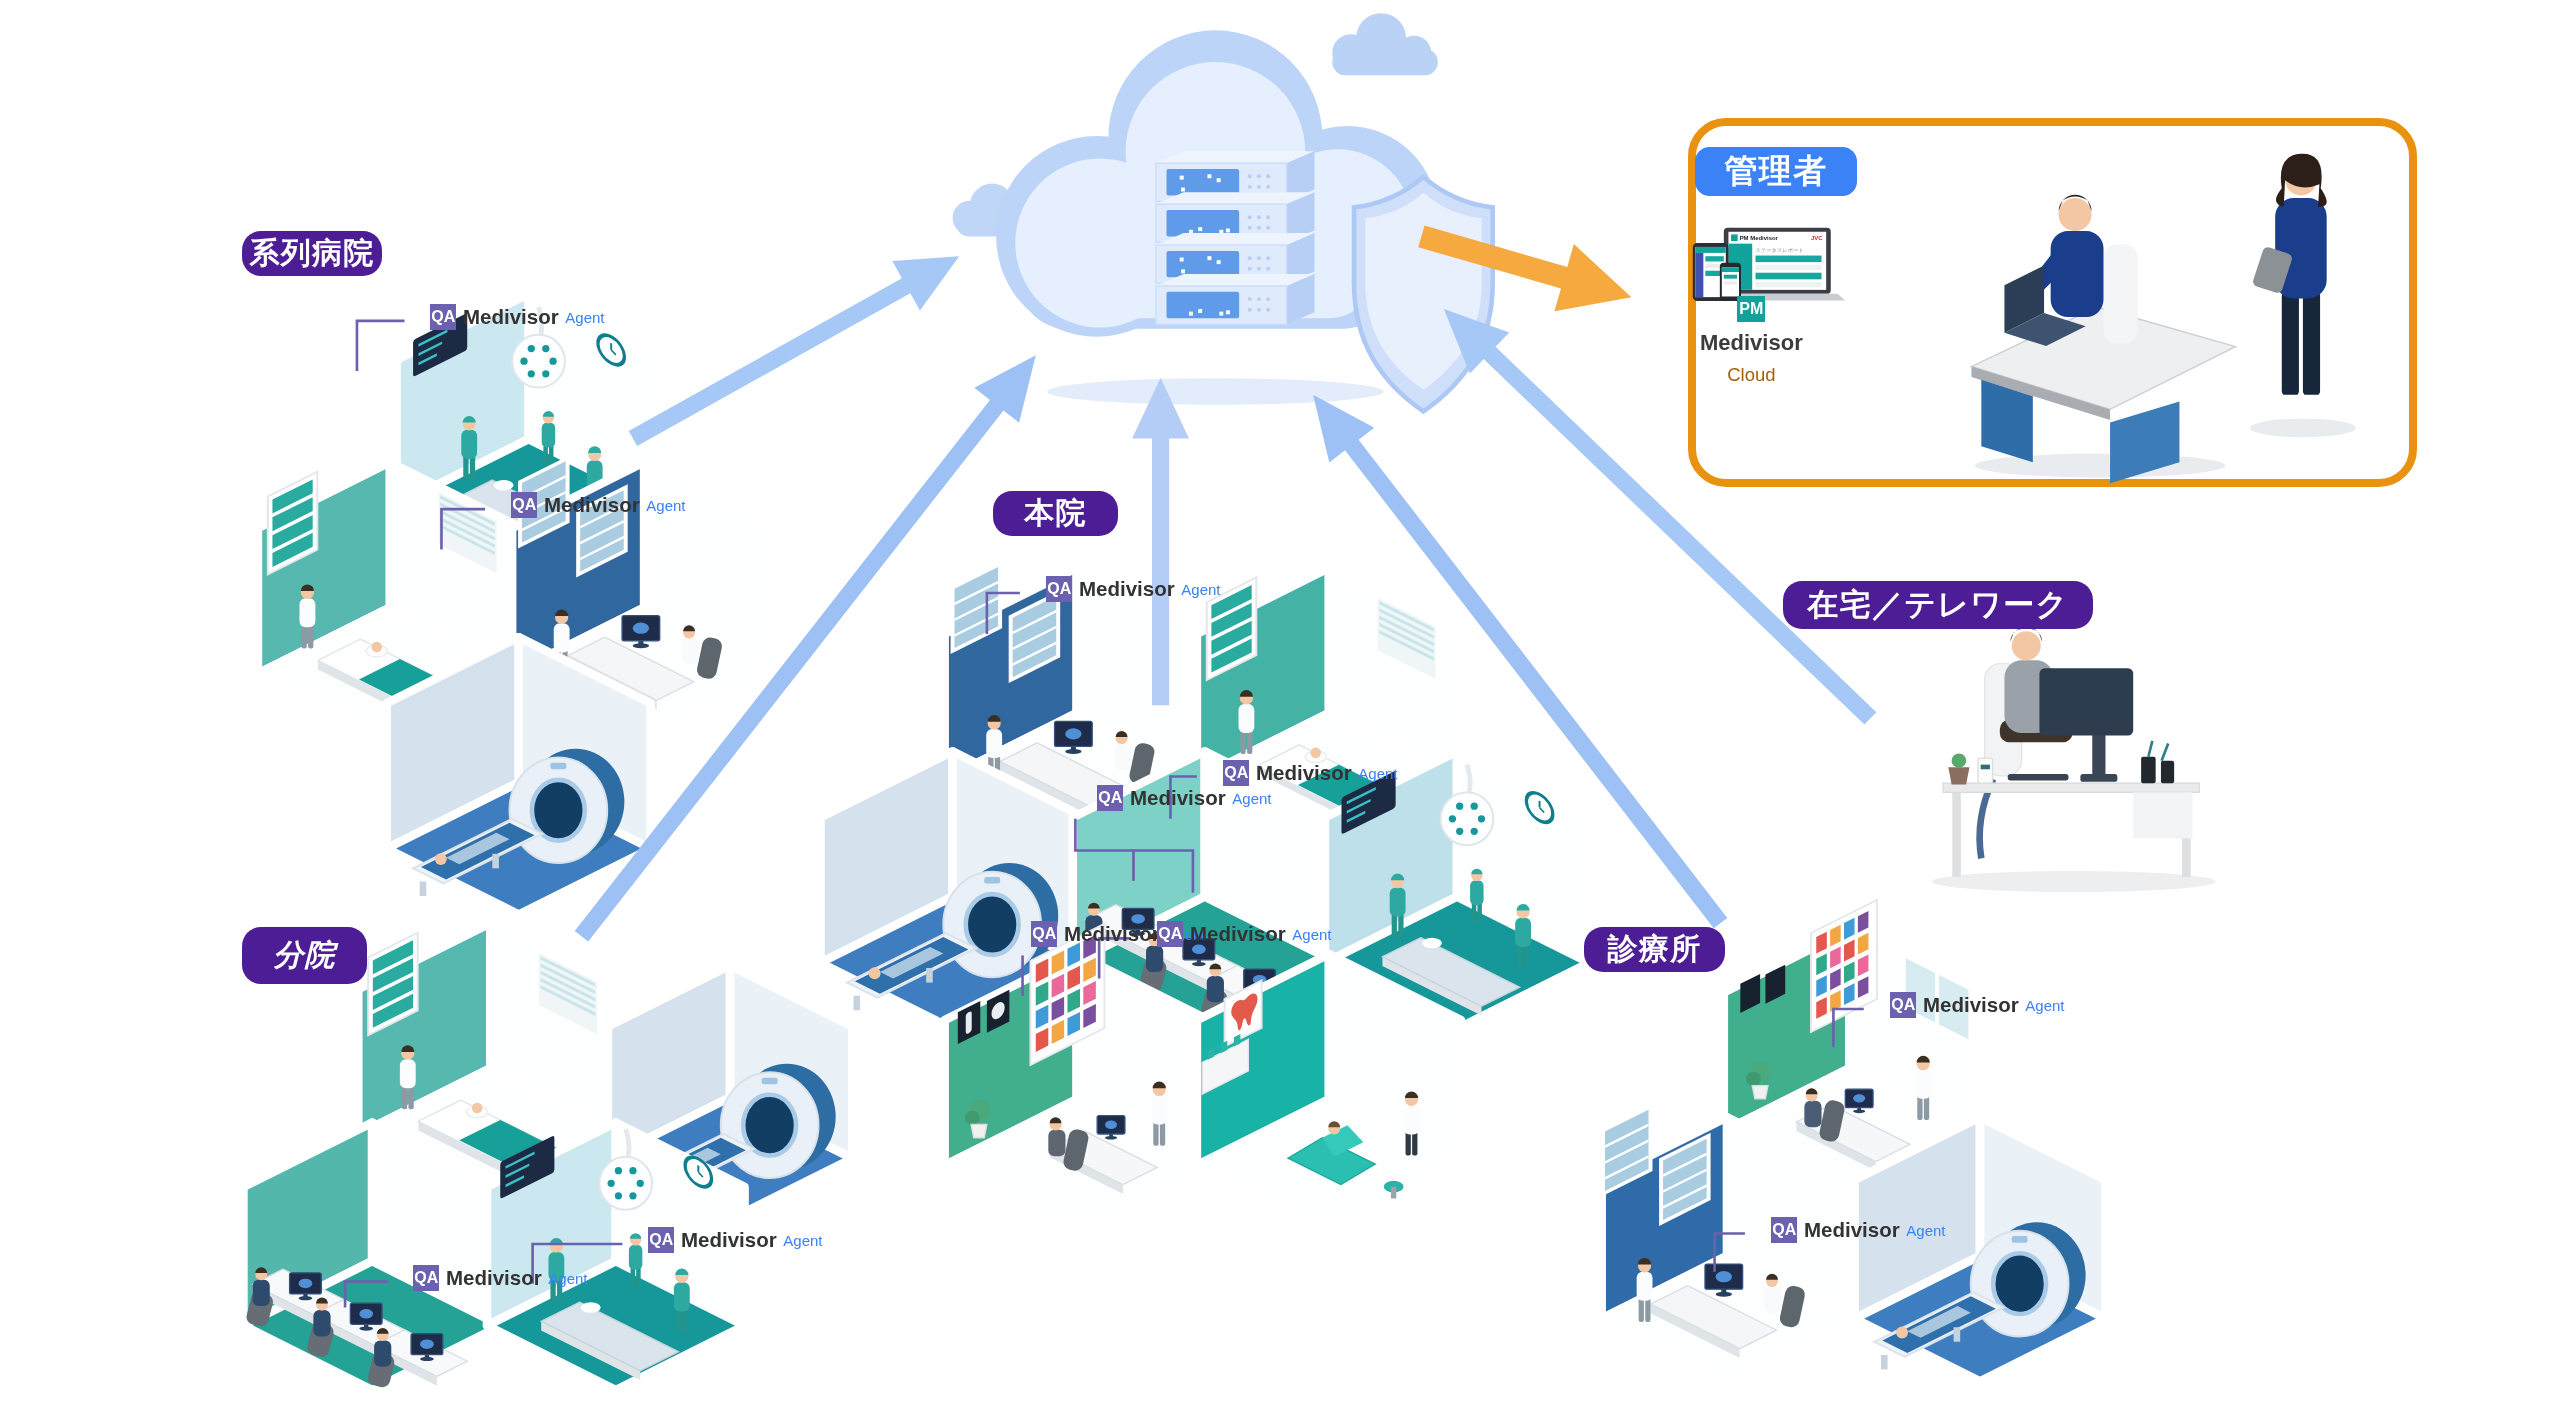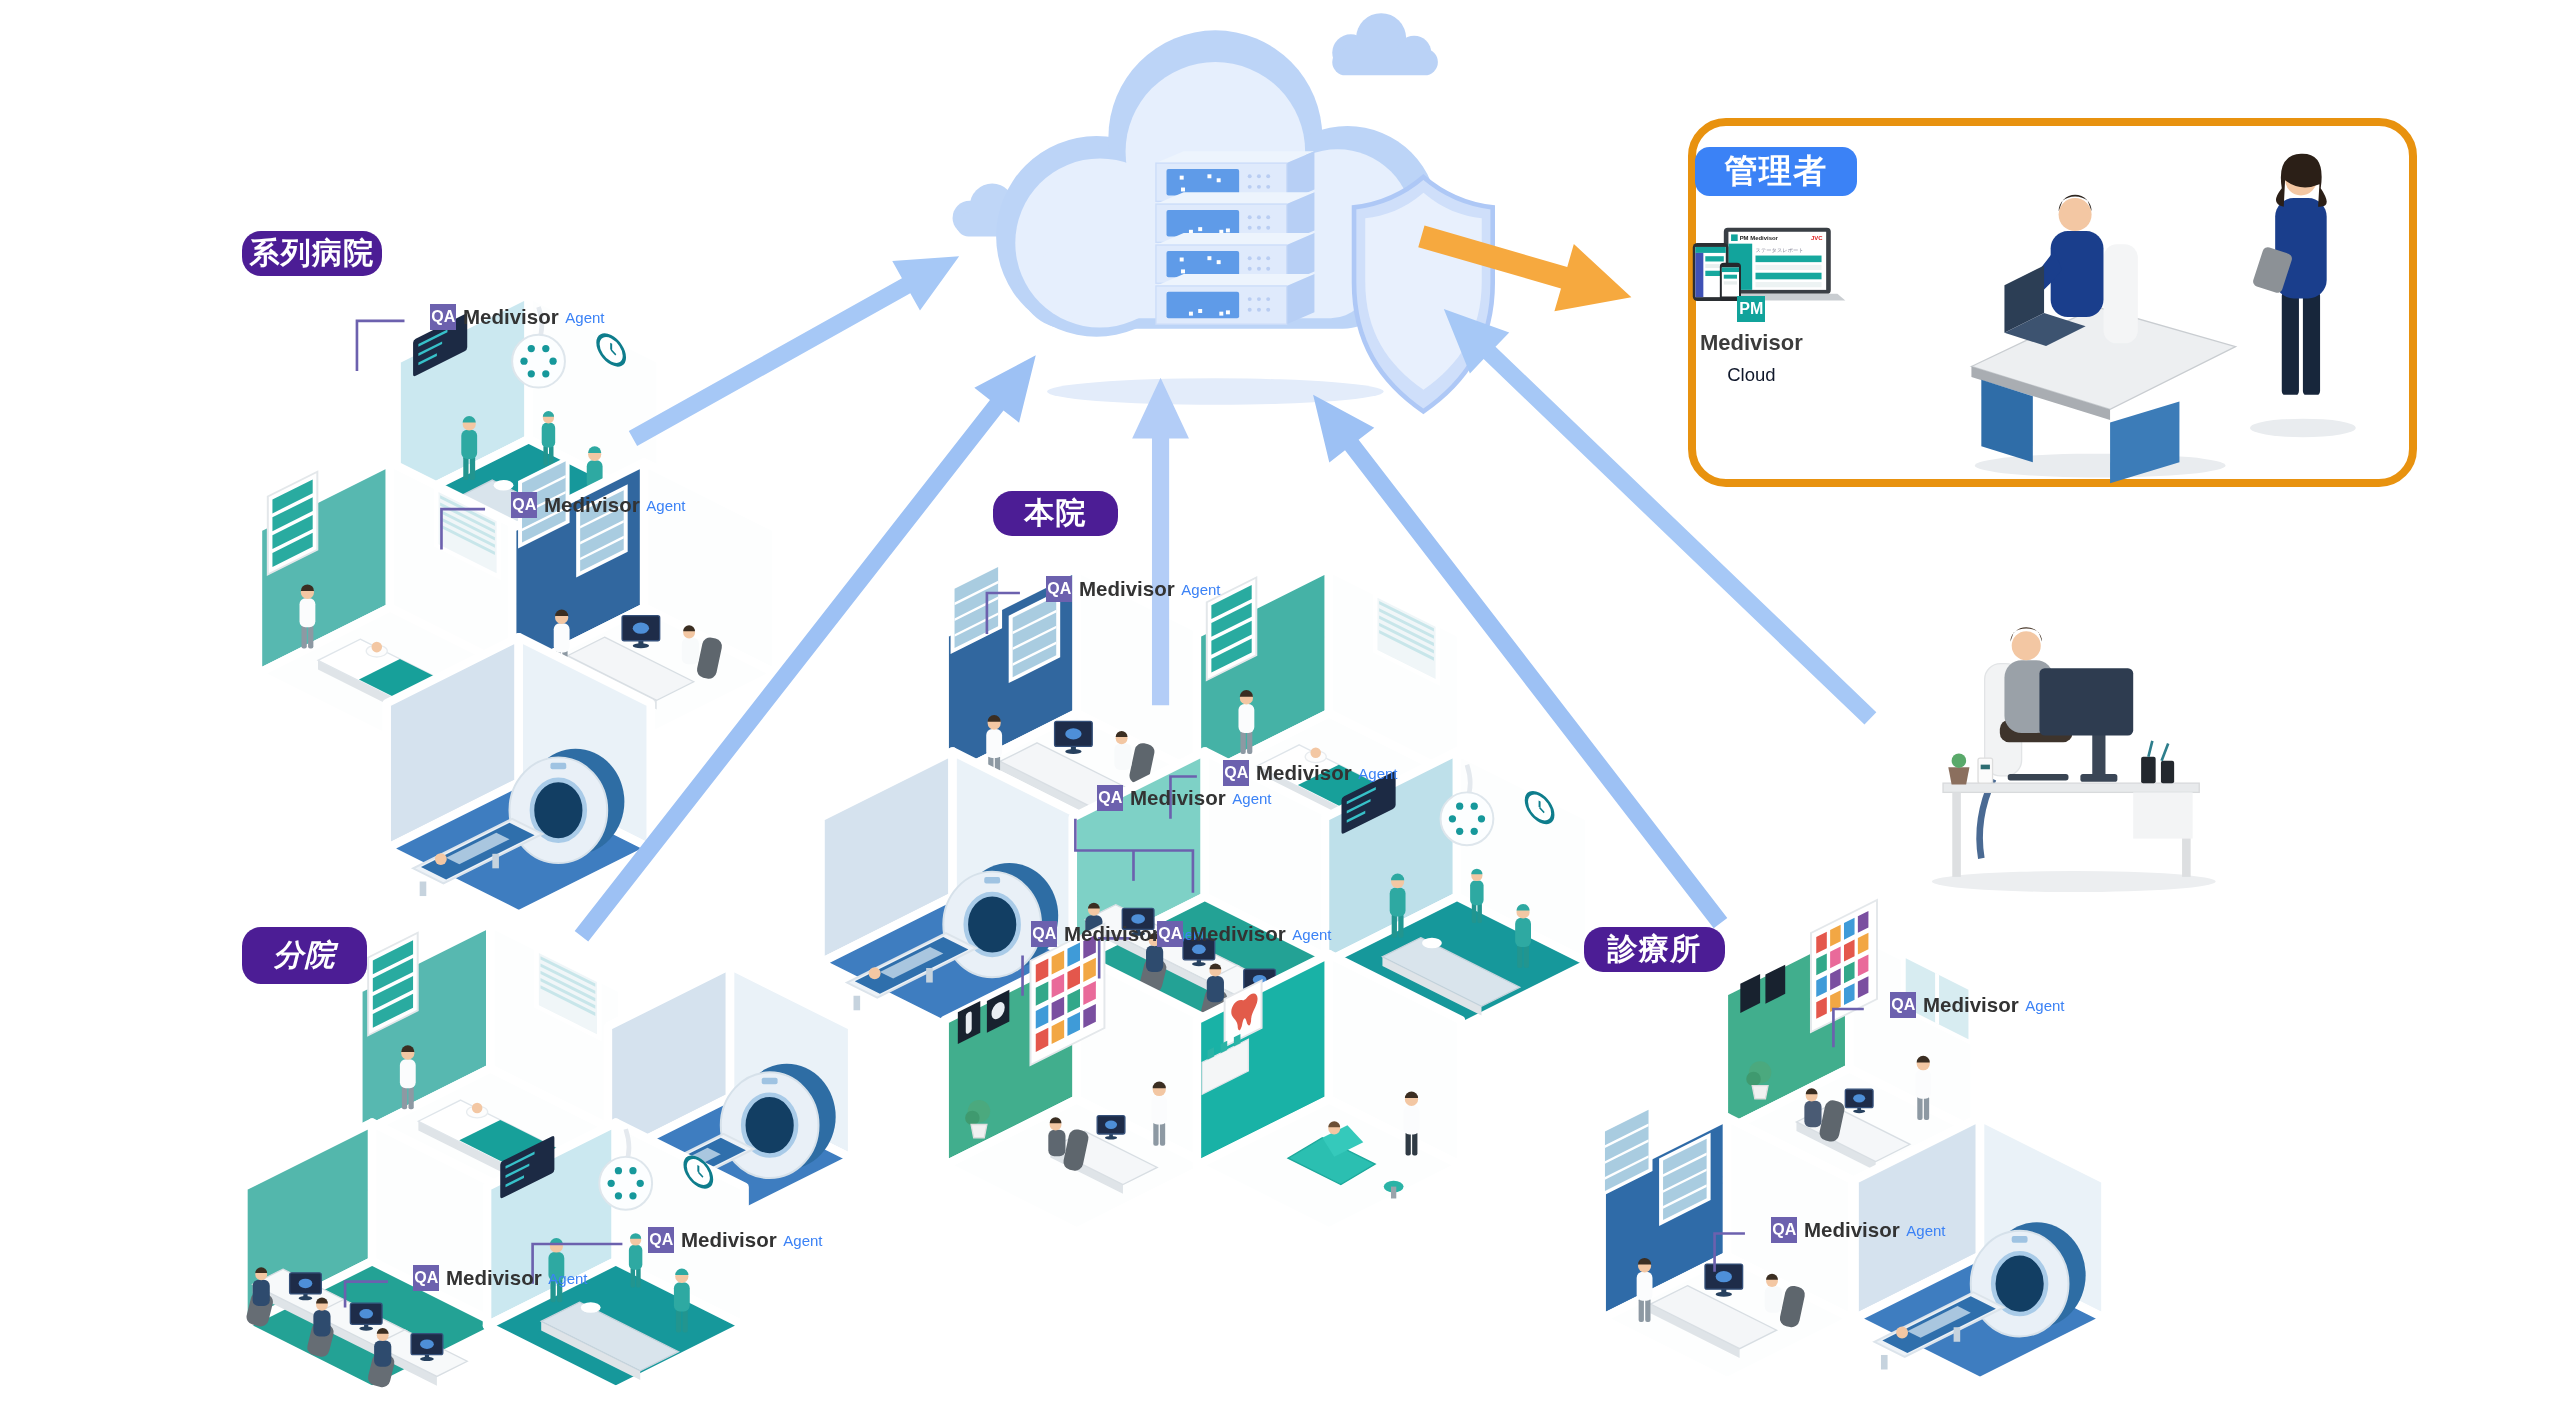--- a/index.html
+++ b/index.html
@@ -18,21 +18,21 @@
   .qa-label{position:absolute;display:flex;align-items:center;gap:6.6px;white-space:nowrap;margin-left:35px;}
   .qa-sq{width:26.4px;height:26.4px;background:#6C61AE;color:#fff;font-weight:bold;
     font-size:16px;display:flex;align-items:center;justify-content:center;flex:0 0 auto;}
   .qa-name{font-size:20.5px;font-weight:bold;color:#333;}
   .qa-agent{font-size:15px;color:#3b82f6;}
   
   .pm-logo{position:absolute;left:1700px;top:296px;display:flex;align-items:center;gap:8px;flex-direction:column;}
   .pm-sq{width:28px;height:26.4px;background:#11A39B;color:#fff;font-weight:bold;font-size:16px;
     display:flex;align-items:center;justify-content:center;}
   .pm-name{font-size:22px;font-weight:bold;color:#3B3B3B;}
-  .pm-cloud{font-size:18.5px;color:#0f172a;}
+  .pm-cloud{font-size:18.5px;color:#a16207;}
   svg{position:absolute;left:0;top:0;}
 </style>
 </head>
 <body>
 
 <div id="canvas">
 
   <div class="admin-box"></div>
 
   <svg id="scene" width="2576" height="1421" viewBox="0 0 3900 2152">
@@ -805,20 +805,23 @@
     </div>
   <div class="pill" style="left:993px;top:491px;width:125px;height:45px;font-size:30px;">
       <span>本院</span>
     </div>
   <div class="pill" style="left:242px;top:927px;width:125px;height:57px;font-size:30px;font-style:italic;">
       <span>分院</span>
     </div>
   <div class="pill" style="left:1584px;top:927px;width:141px;height:45px;font-size:30px;">
       <span>診療所</span>
     </div>
+  <div class="pill" style="left:1783px;top:581px;width:310px;height:48px;font-size:31px;">
+      <span>在宅／テレワーク</span>
+    </div>
   <div class="pill pill-orange" style="left:1695px;top:147px;width:162px;height:49px;font-size:33px;">
       <span>管理者</span>
     </div>
 
   <div class="pm-logo">
     <span class="pm-sq">PM</span>
     <span class="pm-name">Medivisor</span>
     <span class="pm-cloud">Cloud</span>
   </div>
 

